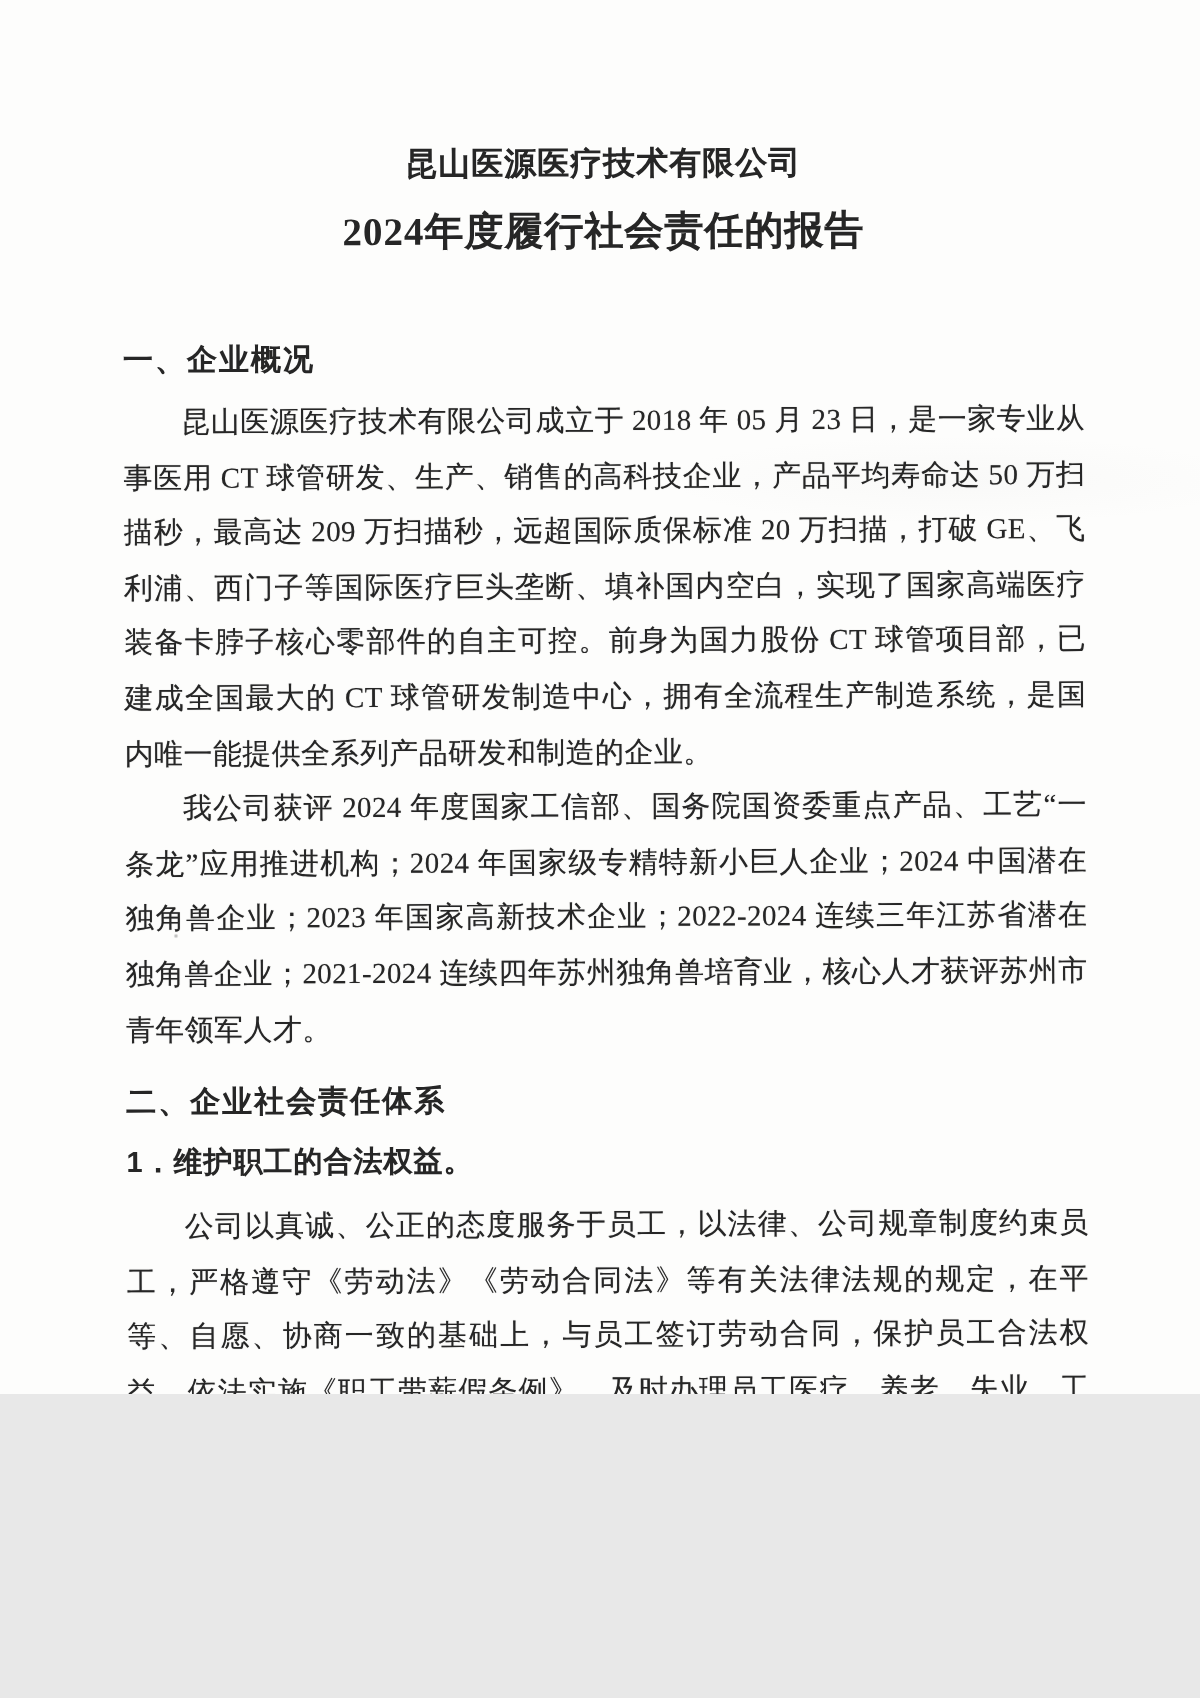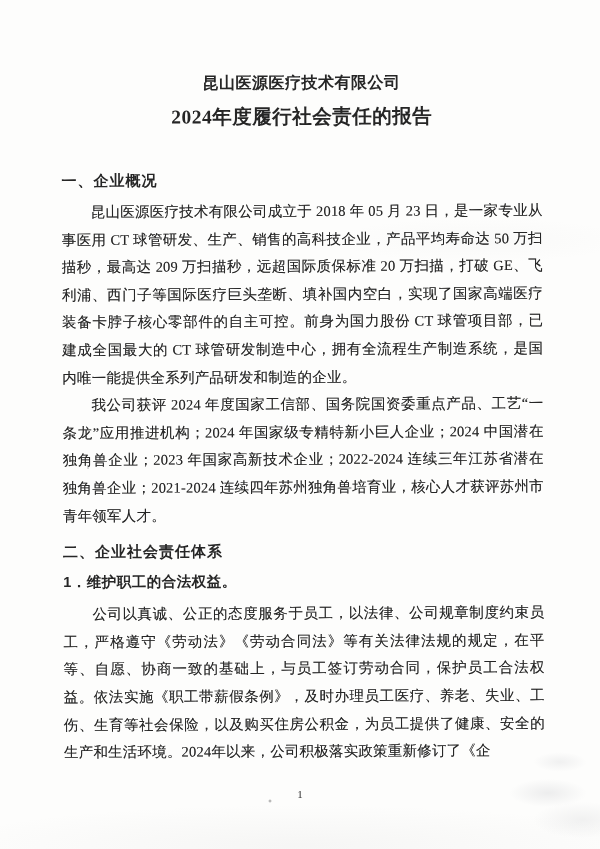--- a/index.html
+++ b/index.html
@@ -3,21 +3,21 @@
 <meta charset="utf-8">
 <style>
   html, body {
     margin: 0;
     padding: 0;
     background: #e8e8e8;
   }
   .paper {
     position: relative;
     width: 600px;
-    height: 849px;
+    height: 697px;
     margin: 0;
     overflow: hidden;
     color: #262626;
     background:
       radial-gradient(3px 3px at 270px 801px, rgba(60,60,60,0.55), transparent 65%),
       radial-gradient(2px 2px at 88px 468px, rgba(70,70,70,0.45), transparent 65%),
       radial-gradient(55px 20px at 548px 793px, rgba(125,128,138,0.13), transparent 70%),
       radial-gradient(38px 14px at 560px 762px, rgba(125,128,138,0.10), transparent 70%),
       radial-gradient(70px 26px at 582px 820px, rgba(130,132,140,0.10), transparent 70%),
       radial-gradient(480px 55px at 300px 846px, rgba(150,150,150,0.07), transparent 75%),

